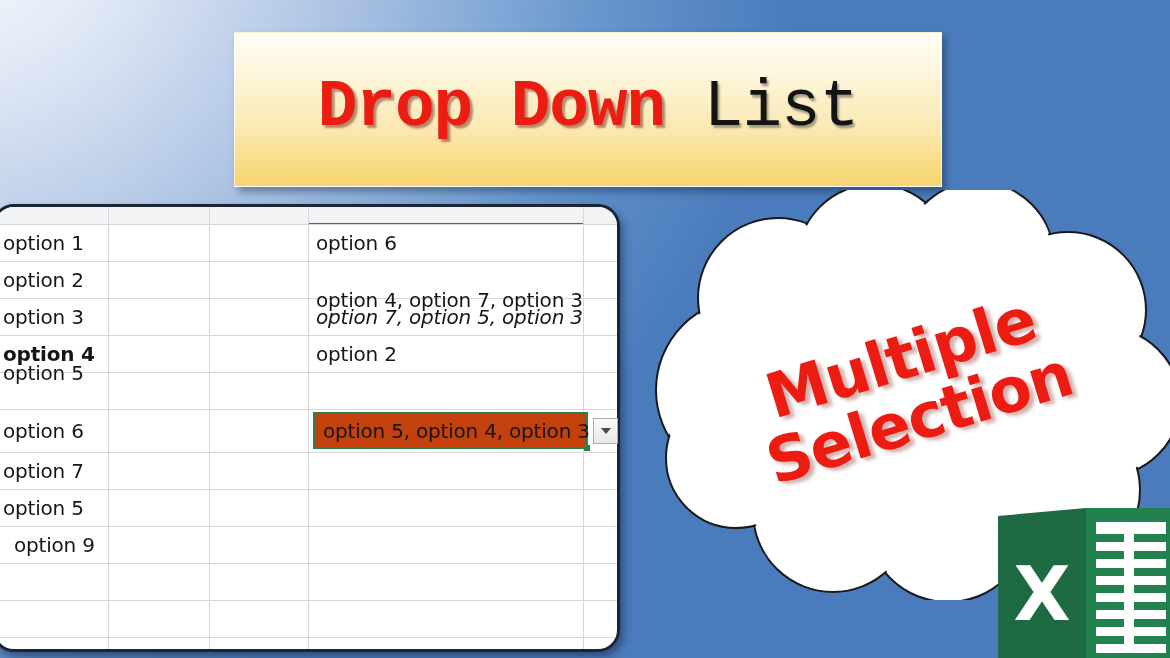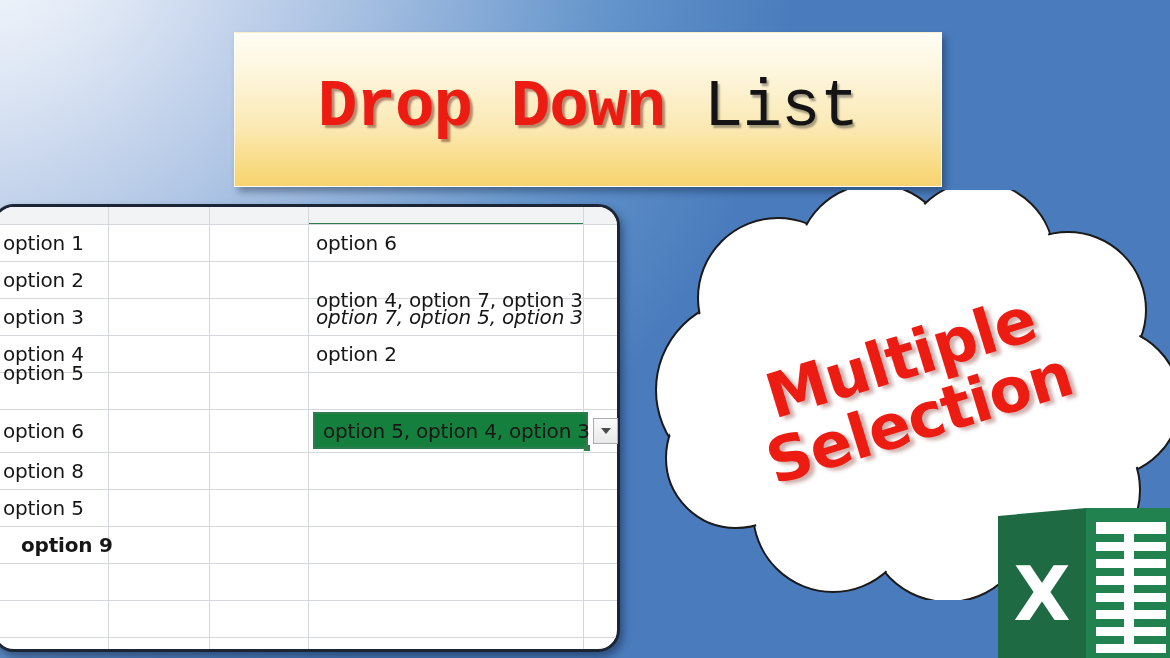--- a/index.html
+++ b/index.html
@@ -53,21 +53,21 @@
     display:flex;align-items:center;
     white-space:nowrap;
     letter-spacing:-.2px;
   }
   .topstrip{position:absolute;left:0;right:0;top:0;height:17px;background:#f2f3f5;}
   .greentop{position:absolute;height:2px;background:#2f7d4f;}
 
   
   #selcell{
     position:absolute;left:313px;top:412px;width:275px;height:37px;
-    border:2px solid #2f7d4f;background:#15803d;box-sizing:border-box;
+    border:2px solid #2f7d4f;background:#c2410c;box-sizing:border-box;
   }
   #selhandle{position:absolute;left:584px;top:445px;width:6px;height:6px;background:#2f7d4f;}
   #ddbtn{
     position:absolute;left:593px;top:418px;width:25px;height:26px;
     background:linear-gradient(180deg,#fbfbfb,#e9e9ea);
     border:1px solid #a9acb0;
     display:flex;align-items:center;justify-content:center;
     box-sizing:border-box;
   }
   #ddbtn .tri{width:0;height:0;border-left:5px solid transparent;border-right:5px solid transparent;border-top:6px solid #4a4a4a;}
@@ -123,26 +123,26 @@
     <div class="gridrow" style="top:430px;"></div>
 
     <div class="gridcol" style="left:113px;"></div>
     <div class="gridcol" style="left:214px;"></div>
     <div class="gridcol" style="left:313px;"></div>
     <div class="gridcol" style="left:588px;"></div>
 
     <div class="cell" style="left:8px;top:18px;height:36px;text-align:right;">option 1</div>
     <div class="cell" style="left:8px;top:55px;height:36px;">option 2</div>
     <div class="cell" style="left:8px;top:92px;height:36px;">option 3</div>
-    <div class="cell" style="left:8px;top:129px;height:36px;">option 4</div>
+    <div class="cell" style="left:8px;top:129px;height:36px;font-weight:bold;">option 4</div>
     <div class="cell" style="left:8px;top:148px;height:36px;">option 5</div>
     <div class="cell" style="left:8px;top:206px;height:36px;">option 6</div>
-    <div class="cell" style="left:8px;top:246px;height:36px;">option 8</div>
+    <div class="cell" style="left:8px;top:246px;height:36px;">option 7</div>
     <div class="cell" style="left:8px;top:283px;height:36px;">option 5</div>
-    <div class="cell" style="left:26px;top:320px;height:36px;font-weight:bold;">option 9</div>
+    <div class="cell" style="left:19px;top:320px;height:36px;">option 9</div>
 
     <div class="cell" style="left:321px;top:18px;height:36px;">option 6</div>
     <div class="cell" style="left:321px;top:55px;height:36px;margin-top:20px;">option 4, option 7, option 3</div>
     <div class="cell" style="left:321px;top:92px;height:36px;font-style:italic;">option 7, option 5, option 3</div>
     <div class="cell" style="left:321px;top:129px;height:36px;">option 2</div>
     <div class="cell" style="left:321px;top:166px;height:36px;"></div>
     <div class="cell" style="left:321px;top:246px;height:36px;"></div>
 
   </div>
 </div>

